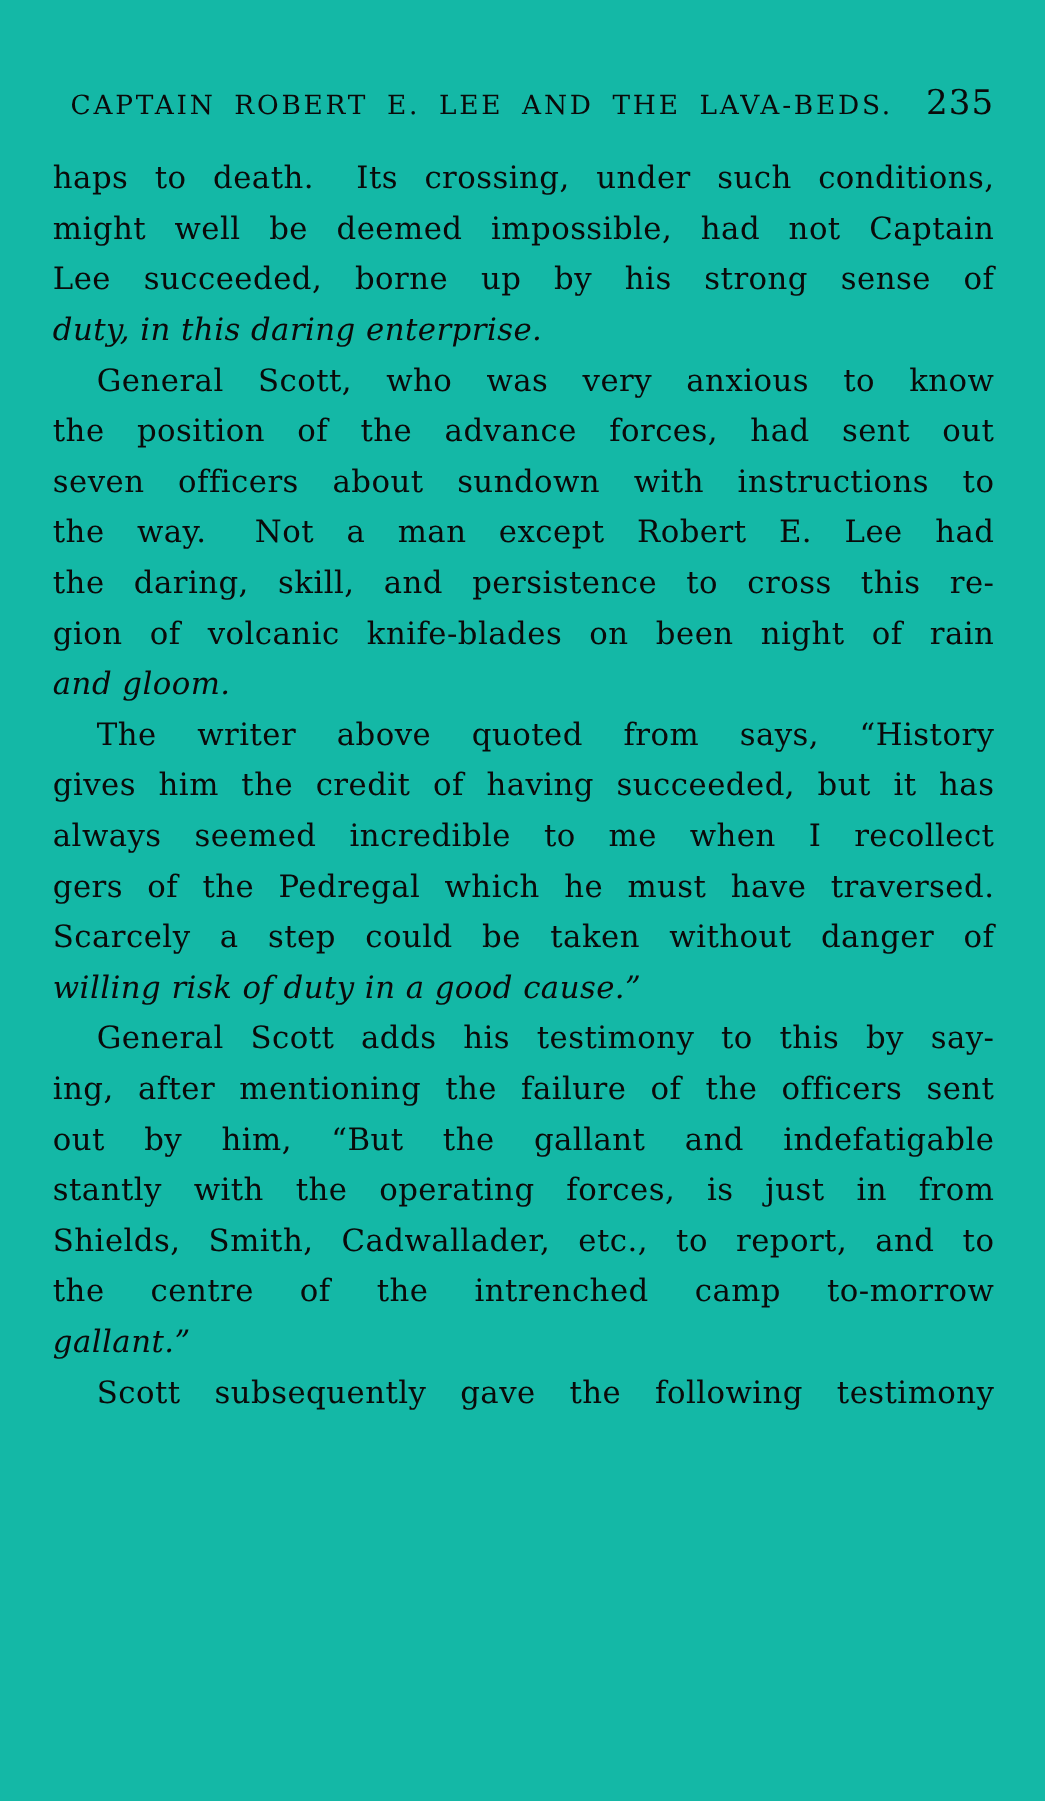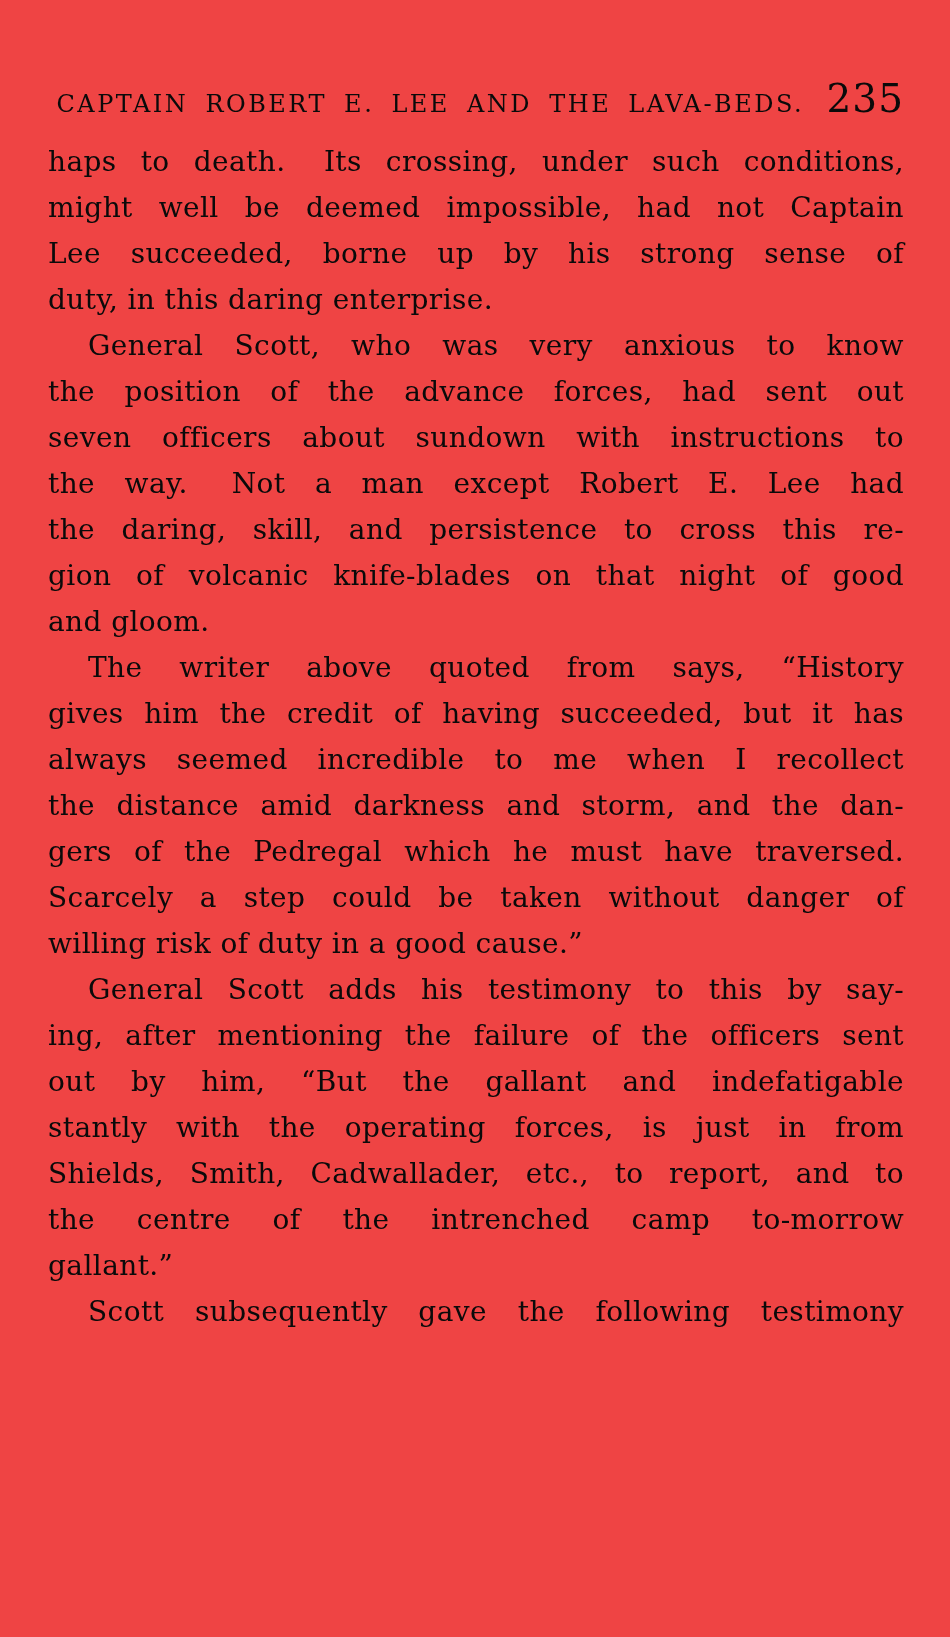--- a/index.html
+++ b/index.html
@@ -5,21 +5,21 @@
   html, body {
     margin: 0;
     padding: 0;
     background: #ffffff;
     overflow: hidden;
   }
   .page {
     position: relative;
     width: 950px;
     height: 1637px;
-    background: #ef4444;
+    background: #14b8a6;
     font-family: "DejaVu Serif", serif;
     color: #0a0a0a;
   }
   .running-head {
     position: absolute;
     left: 48px;
     top: 76px;
     width: 856px;
     display: flex;
     align-items: baseline;
@@ -27,40 +27,40 @@
   .running-title {
     flex: 1;
     text-align: center;
     font-size: 24px;
     letter-spacing: 2.5px;
     word-spacing: 7px;
     white-space: nowrap;
     font-weight: 500;
   }
   .folio {
-    font-size: 39px;
+    font-size: 31px;
     margin-left: 14px;
     letter-spacing: 1px;
   }
   .page-body {
     position: absolute;
     left: 48px;
     top: 139px;
     width: 856px;
     font-size: 28px;
     line-height: 46px;
     letter-spacing: 0.4px;
   }
   .paragraph { margin: 0; }
   .line {
     text-align: justify;
     text-align-last: justify;
     white-space: normal;
   }
-  .line.last { text-align-last: left; }
+  .line.last { text-align-last: left; font-style: italic; }
   .line.indent { text-indent: 40px; }
 </style>
 </head>
 <body>
 
 <div class="page">
   <div class="running-head">
     <div class="running-title">CAPTAIN ROBERT E. LEE AND THE LAVA-BEDS.</div>
     <div class="folio">235</div>
   </div>
@@ -70,28 +70,27 @@
         <div class="line">might well be deemed impossible, had not Captain</div>
         <div class="line">Lee succeeded, borne up by his strong sense of</div>
         <div class="line last">duty, in this daring enterprise.</div>
       </div>
       <div class="paragraph">
         <div class="line indent">General Scott, who was very anxious to know</div>
         <div class="line">the position of the advance forces, had sent out</div>
         <div class="line">seven officers about sundown with instructions to</div>
         <div class="line">the way.  Not a man except Robert E. Lee had</div>
         <div class="line">the daring, skill, and persistence to cross this re-</div>
-        <div class="line">gion of volcanic knife-blades on that night of good</div>
+        <div class="line">gion of volcanic knife-blades on been night of rain</div>
         <div class="line last">and gloom.</div>
       </div>
       <div class="paragraph">
         <div class="line indent">The writer above quoted from says, “History</div>
         <div class="line">gives him the credit of having succeeded, but it has</div>
         <div class="line">always seemed incredible to me when I recollect</div>
-        <div class="line">the distance amid darkness and storm, and the dan-</div>
         <div class="line">gers of the Pedregal which he must have traversed.</div>
         <div class="line">Scarcely a step could be taken without danger of</div>
         <div class="line last">willing risk of duty in a good cause.”</div>
       </div>
       <div class="paragraph">
         <div class="line indent">General Scott adds his testimony to this by say-</div>
         <div class="line">ing, after mentioning the failure of the officers sent</div>
         <div class="line">out by him, “But the gallant and indefatigable</div>
         <div class="line">stantly with the operating forces, is just in from</div>
         <div class="line">Shields, Smith, Cadwallader, etc., to report, and to</div>

